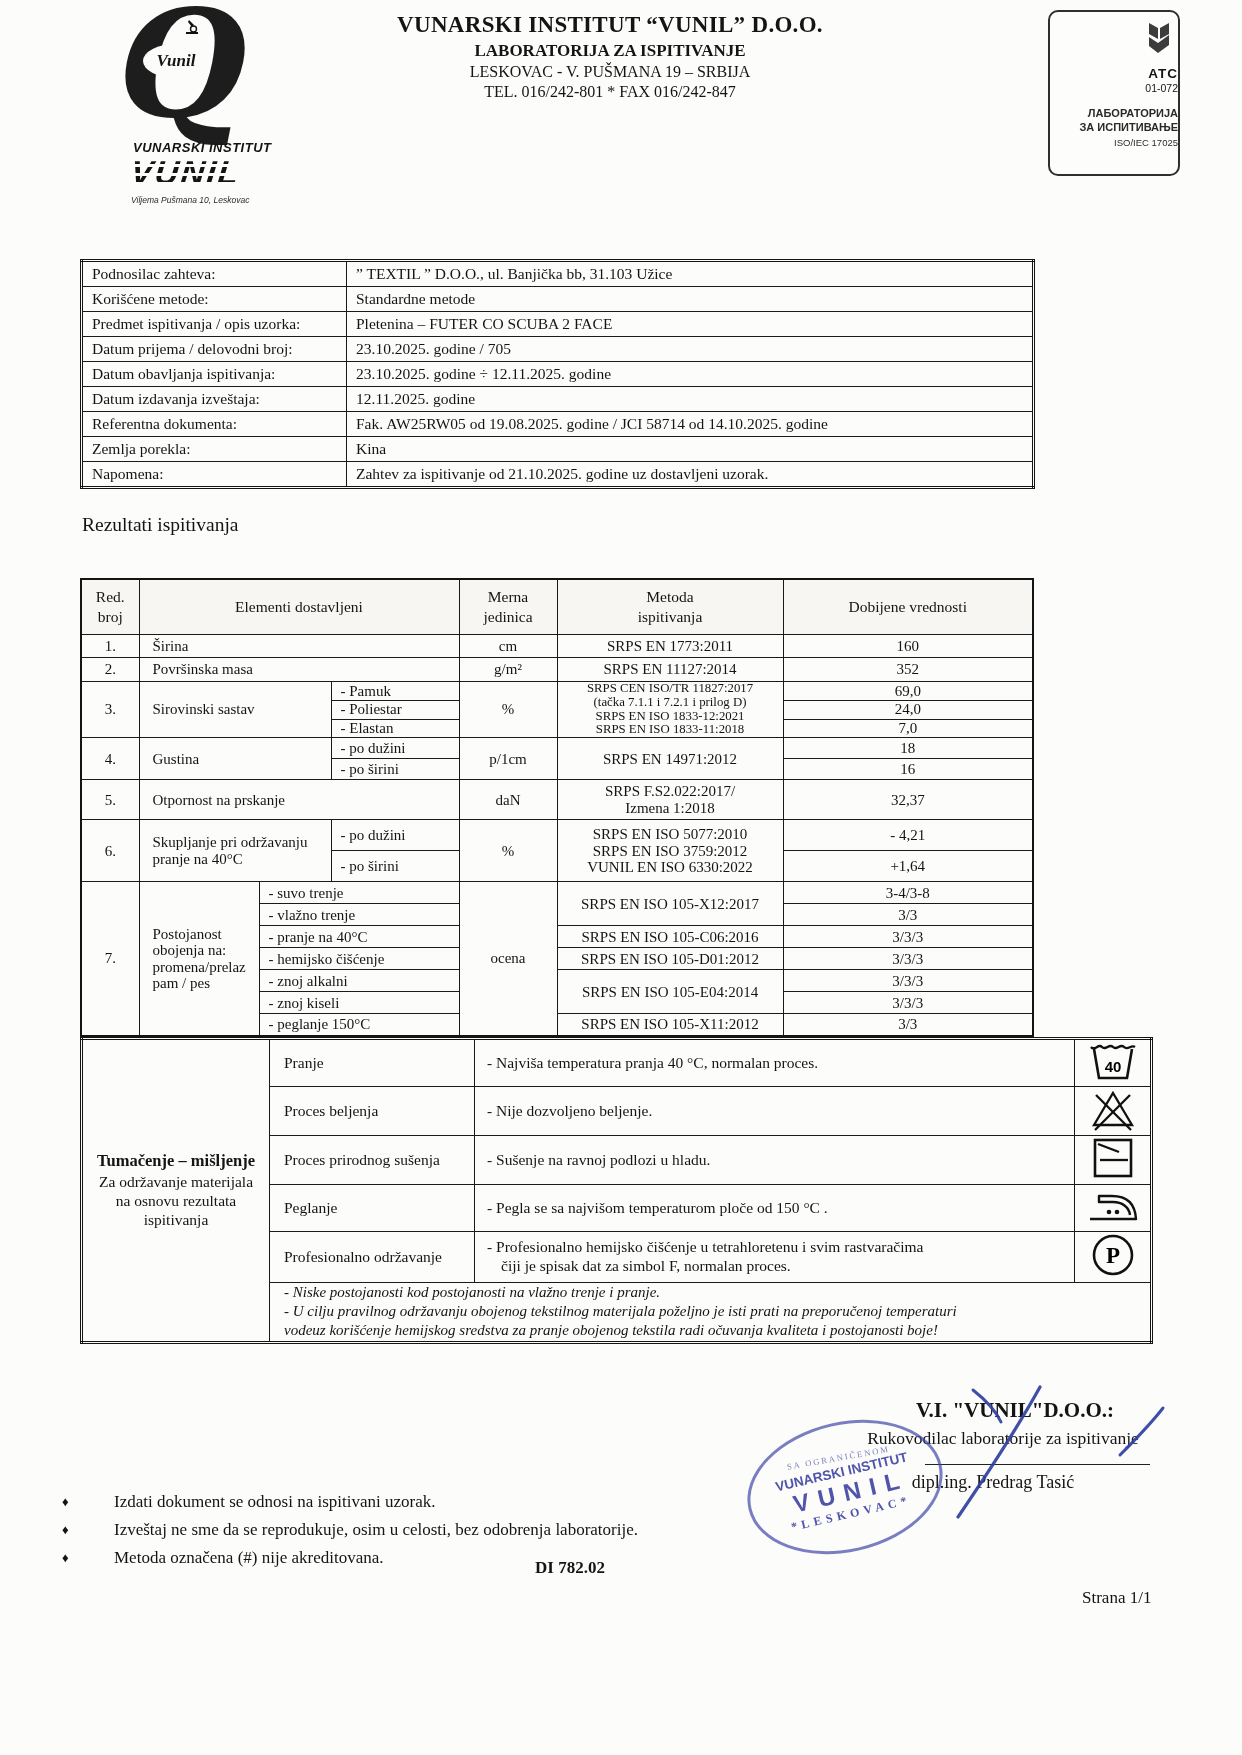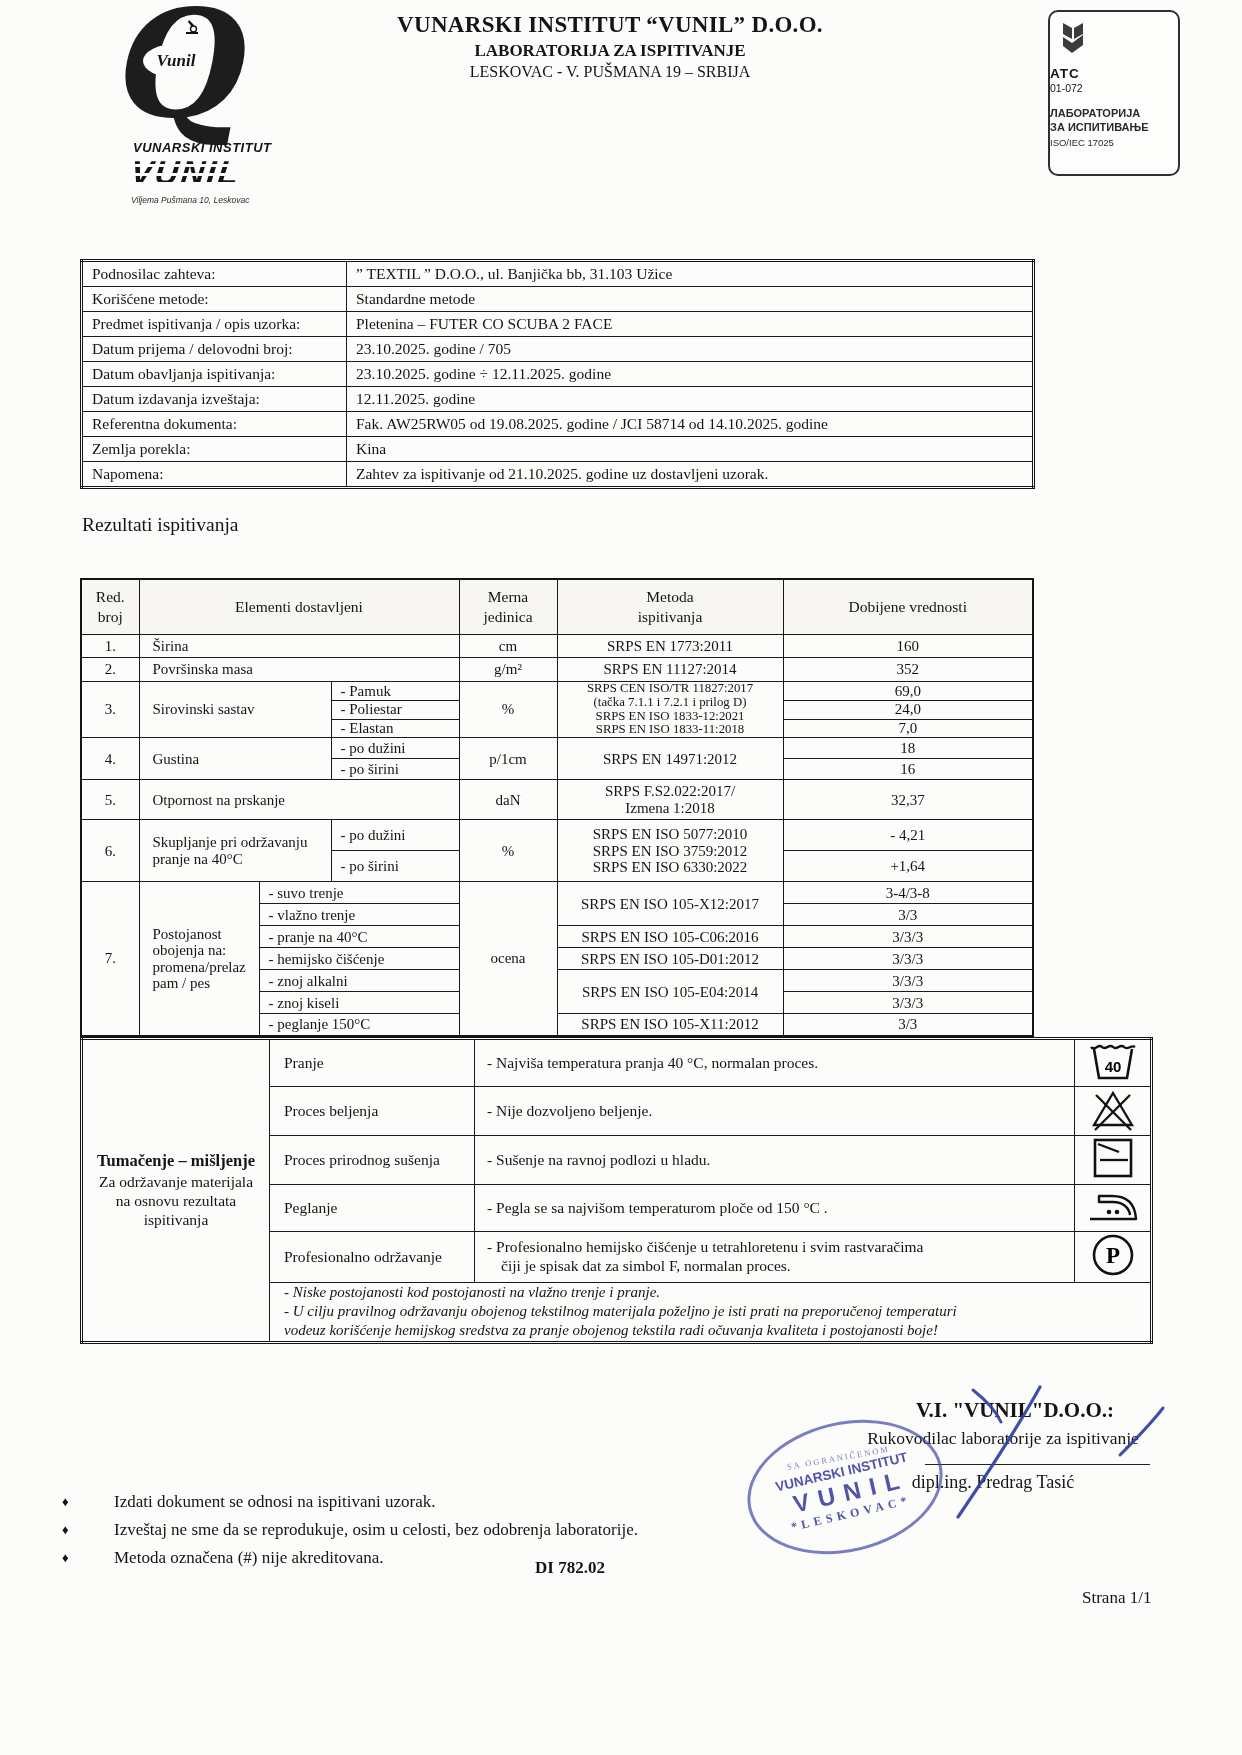--- a/index.html
+++ b/index.html
@@ -24,21 +24,21 @@
 
   .head-center{position:absolute;left:310px;top:12px;width:600px;text-align:center;}
   .hc1{font-size:23px;font-weight:bold;letter-spacing:.3px;}
   .hc2{font-size:17px;font-weight:bold;margin-top:3px;}
   .hc3,.hc4{font-size:16px;margin-top:2px;}
   .report-title{position:absolute;left:310px;top:118px;width:620px;text-align:center;
                 font-size:22px;font-weight:bold;font-style:italic;}
   .report-num{border-bottom:2.5px solid #141414;padding:0 20px 2px 20px;margin-left:10px;}
 
   .badge{position:absolute;left:1048px;top:10px;width:128px;height:162px;border:2.5px solid #2f2f2f;
-         border-radius:10px;text-align:left;font-family:"Liberation Sans",sans-serif;background:#fdfdfc;}
+         border-radius:10px;text-align:right;font-family:"Liberation Sans",sans-serif;background:#fdfdfc;}
   .badge .atc{font-size:13.5px;font-weight:bold;letter-spacing:1px;margin-top:1px;}
   .badge .code{font-size:10.5px;margin-top:1px;}
   .badge .l1,.badge .l2{font-size:11px;font-weight:bold;color:#2a2a2a;line-height:1.25;}
   .badge .l3{font-size:9.5px;margin-top:2px;color:#2a2a2a;}
   .badge .lab{margin-top:13px;}
 
   
   table{border-collapse:collapse;table-layout:fixed;}
   .info-table{position:absolute;left:80px;top:259px;width:952px;border:3px double #141414;}
   .info-table td{border:1px solid #1a1a1a;height:24px;font-size:15.5px;padding:0 4px 0 9px;
@@ -109,20 +109,21 @@
     <div class="stripe" style="top:10px"></div>
     <div class="stripe" style="top:19px"></div>
     <div class="stripe" style="top:28px"></div>
   </div>
   <div class="logo-addr">Viljema Pušmana 10, Leskovac</div>
 
   <div class="head-center">
     <div class="hc1">VUNARSKI INSTITUT “VUNIL” D.O.O.</div>
     <div class="hc2">LABORATORIJA ZA ISPITIVANJE</div>
     <div class="hc3">LESKOVAC - V. PUŠMANA 19 – SRBIJA</div>
+    <div class="hc4">TEL. 016/242-801 * FAX  016/242-847</div>
   </div>
 
   <div class="badge">
     <div style="margin-top:7px">
       <svg width="42" height="42" viewBox="0 0 42 42">
         <path d="M13 4 L22 9 L22 20 L13 15 Z" fill="#3c3c3c"></path>
         <path d="M24 9 L33 4 L33 15 L24 20 Z" fill="#3c3c3c"></path>
         <path d="M13 18 L22 24 L33 16 L33 26 L22 34 L13 27 Z" fill="#3c3c3c"></path>
       </svg>
     </div>
@@ -270,21 +271,21 @@
       <td rowspan="2">6.</td>
       <td colspan="2" rowspan="2" class="ltxt">
         <div>Skupljanje pri održavanju</div>
             <div>pranje na 40°C</div>
       </td>
       <td class="sub">- po dužini</td>
       <td rowspan="2">%</td>
       <td rowspan="2">
         <div>SRPS EN ISO 5077:2010</div>
             <div>SRPS EN ISO 3759:2012</div>
-            <div>SRPS EN ISO 6330:2022</div>
+            <div>VUNIL EN ISO 6330:2022</div>
       </td>
       <td>- 4,21</td>
     </tr>
     <tr style="height:31px">
           <td class="sub">- po širini</td>
           <td>+1,64</td>
         </tr>
     <tr style="height:22px">
       <td rowspan="7">7.</td>
       <td rowspan="7" class="ltxt">

